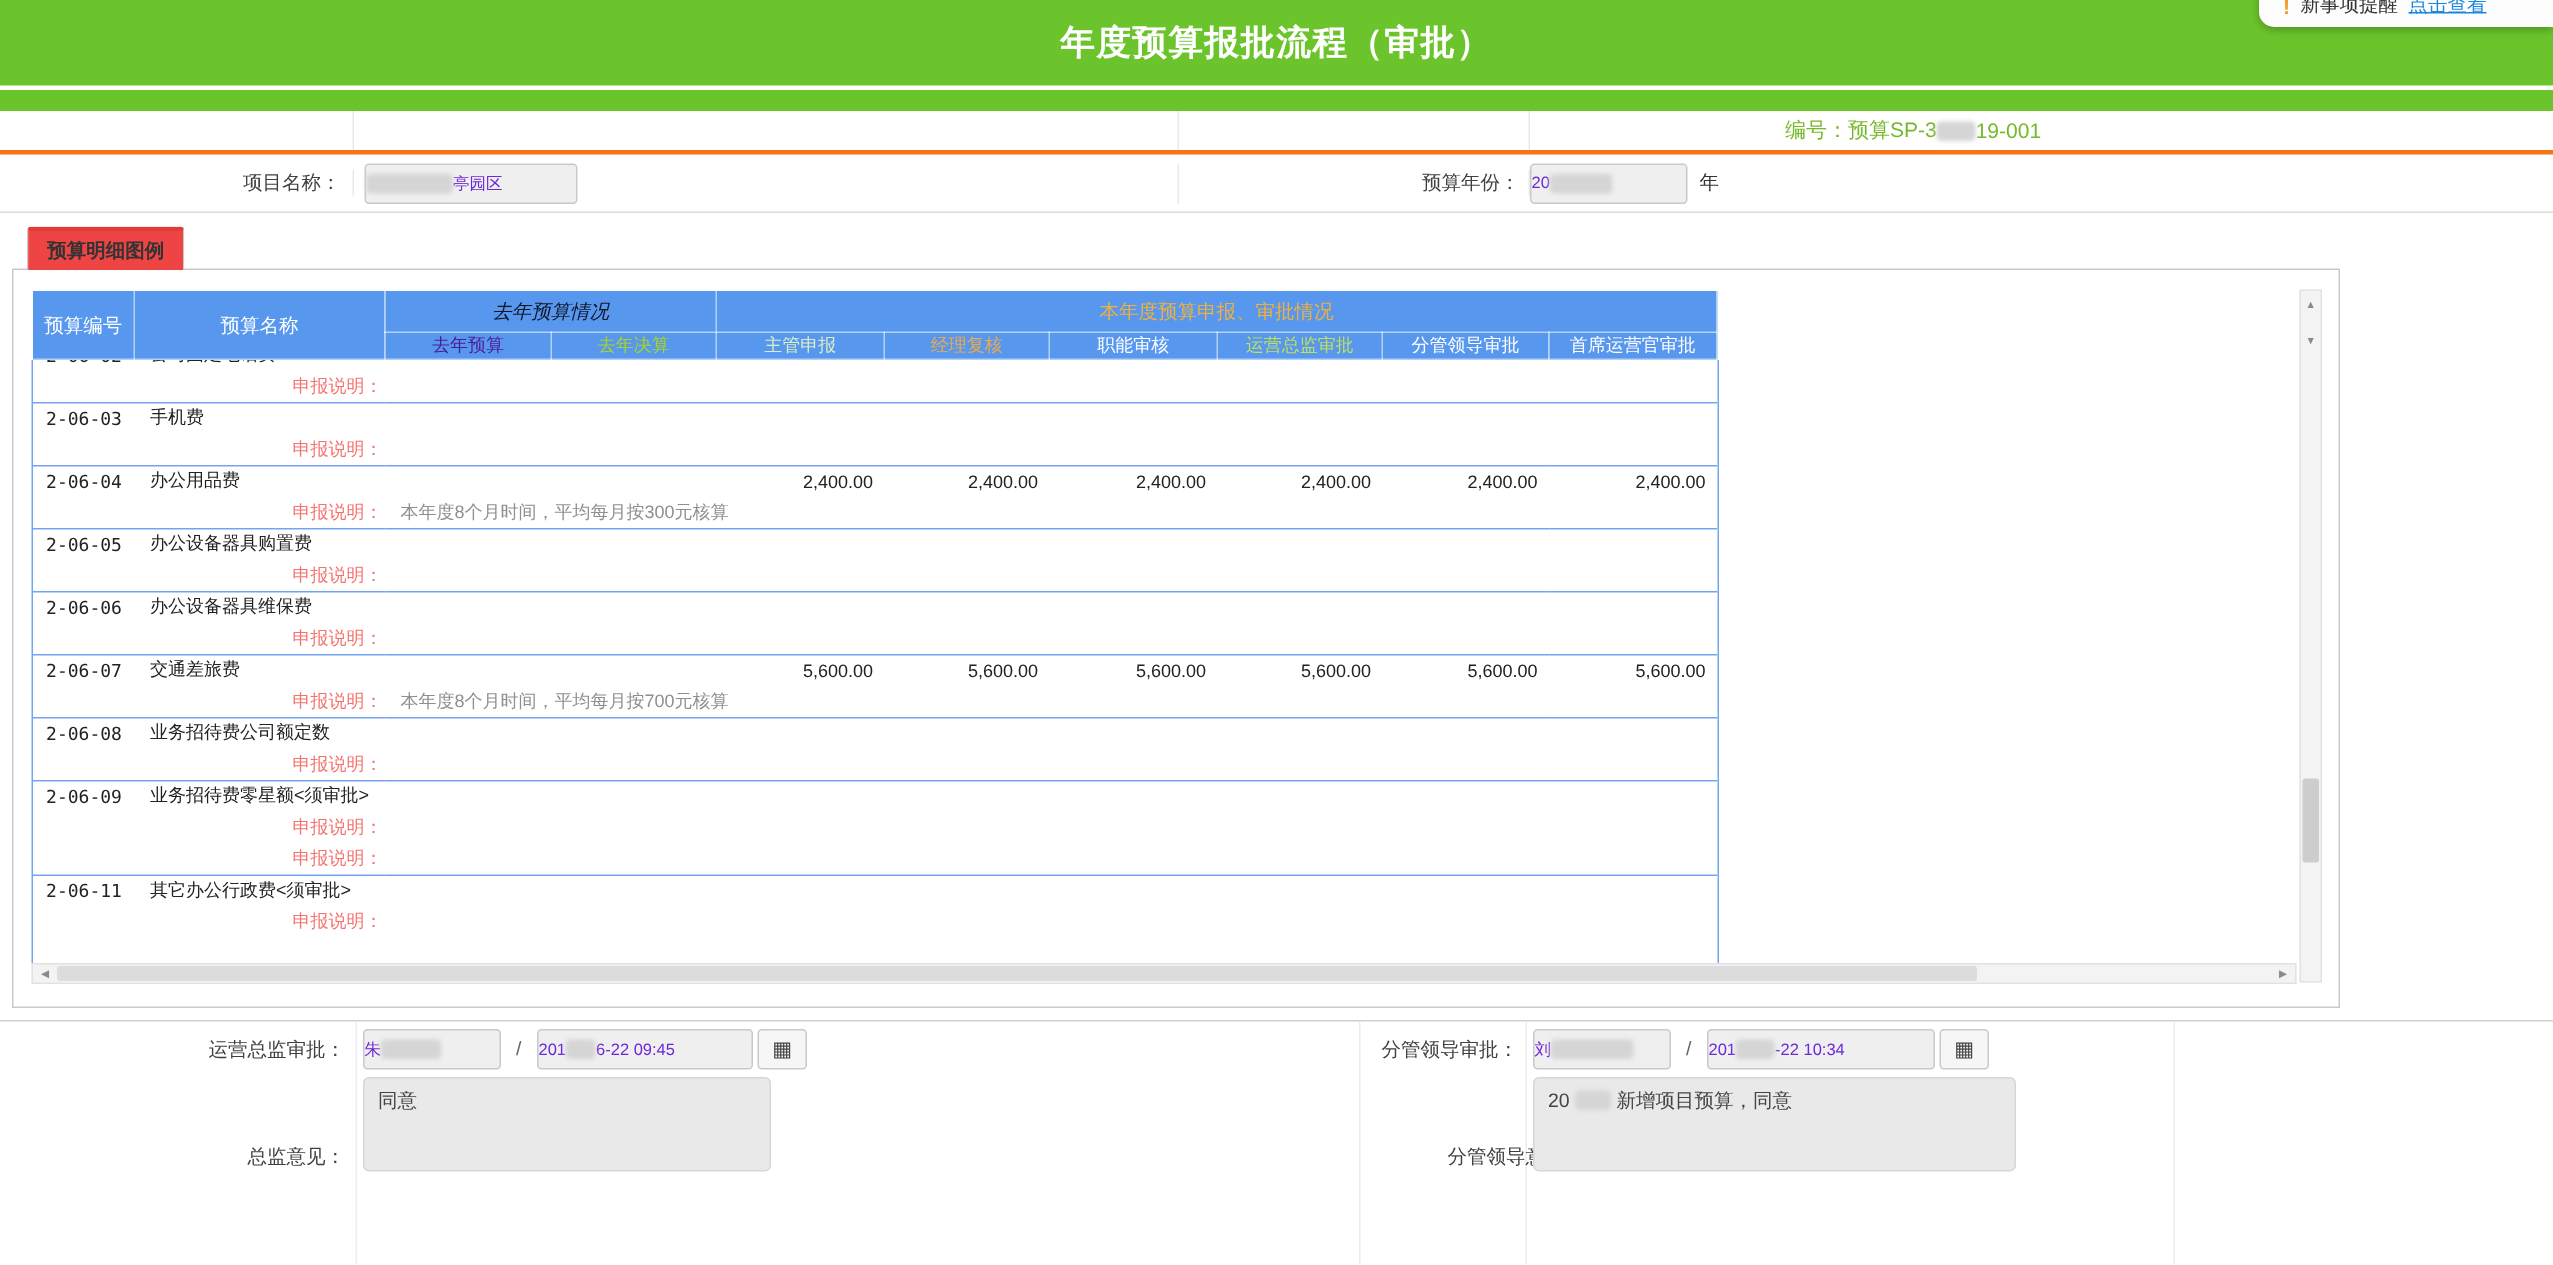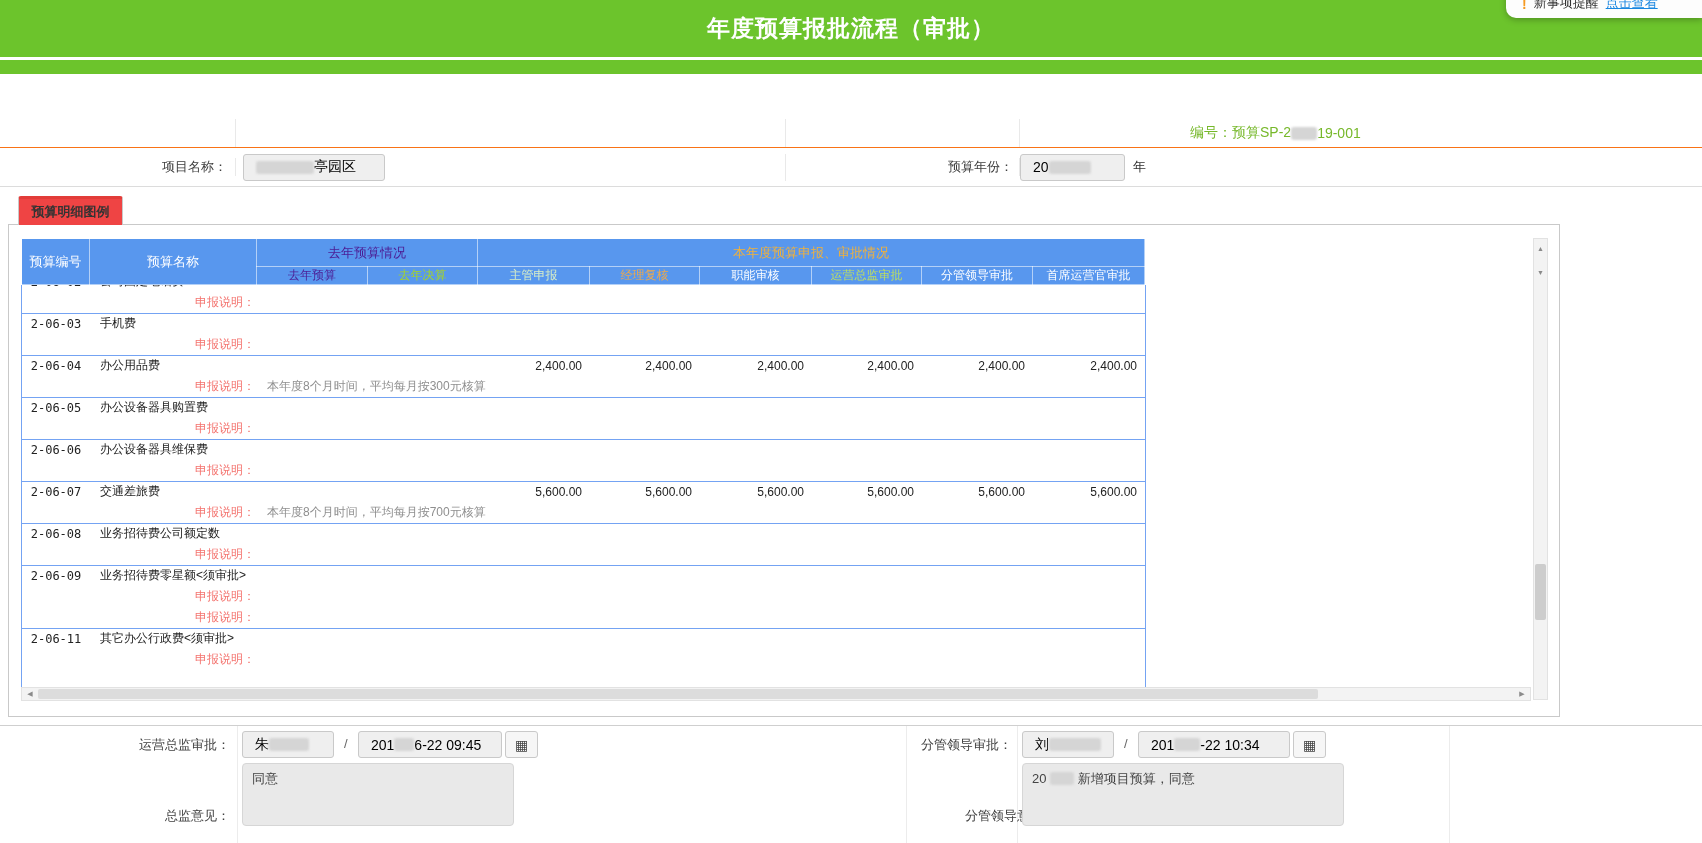--- a/index.html
+++ b/index.html
@@ -18,31 +18,31 @@
     position:absolute; top:-16px; right:0; height:34px; min-width:196px;
     background:#fdfdfd; border-radius:0 0 0 10px; box-shadow:0 2px 6px rgba(0,0,0,.25);
     display:flex; align-items:flex-end; gap:7px; padding:0 14px 6px 16px; z-index:5;
   }
   .notif .alert { color:#f59a23; font-weight:bold; font-size:14px; }
   .notif .ntext { font-size:13px; color:#333; }
   .notif .nlink { font-size:13px; color:#1a87e0; text-decoration:underline; cursor:pointer; }
   
   .form-grid { border-bottom:1px solid #dcdcdc; }
   .f-row { display:flex; }
-  .f-rowA { height:29px; border-bottom:1px solid #f97316;margin-top:45px; }
+  .f-rowA { height:29px; border-bottom:3px solid #f97316; }
   .f-rowB { height:38px; align-items:center; }
   .f-c1 { width:236px; border-right:1px solid #e9e9e9; display:flex; align-items:center; justify-content:flex-end; padding-right:8px; }
   .f-c2 { width:550px; border-right:1px solid #e9e9e9; display:flex; align-items:center; padding-left:4px; }
   .f-c3 { width:234px; border-right:1px solid #e9e9e9; display:flex; align-items:center; justify-content:flex-end; padding-right:6px; }
   .f-c4 { flex:1; display:flex; align-items:center; }
   .serial { padding-left:170px; font-size:14px; color:#76b82a; display:flex; align-items:center; }
   .lbl { font-size:13px; color:#404040; }
   .ipt {
     background:#efefef; border:1px solid #c9c9c9; border-radius:3px; height:27px;
-    display:flex; align-items:center; padding:0 12px; font-size:14px; color:#000000;
+    display:flex; align-items:center; padding:0 0; font-size:11px; color:#6d28d9;
   }
   .ipt-project { width:142px; margin-left:3px; }
   .ipt-year { width:105px; }
   .unit { font-size:13px; margin-left:8px; }
   .rd { display:inline-block; height:13px; border-radius:3px; background:#d5d5d5; filter:blur(1.3px); vertical-align:-2px; }
   
   .tabzone { margin-top:9px; height:29px; padding-left:18px; position:relative; z-index:2; }
   .tab {
     display:inline-flex; align-items:center; justify-content:center; width:105px; height:29px;
     background:#ef4444; border:1px solid #c9c9c9; border-top:3px solid #e23c39; border-bottom:none;
@@ -100,21 +100,21 @@
 <div class="green-strip"></div>
 
 <div class="form-grid">
   <div class="f-row f-rowA">
     <div class="f-c1"></div>
     <div class="f-c2"></div>
     <div class="f-c3"></div>
     <div class="f-c4">
       <div class="serial">
         <span>编号：</span>
-        <span>预算SP-2</span>
+        <span>预算SP-3</span>
         <span class="rd" style="width:26px"></span>
         <span>19-001</span>
       </div>
     </div>
   </div>
   <div class="f-row f-rowB">
     <div class="f-c1">
         <span class="lbl">项目名称：</span>
       </div>
     <div class="f-c2">
@@ -154,21 +154,21 @@
         <col style="width:110px">
           <col style="width:112px">
           <col style="width:110px">
           <col style="width:111px">
           <col style="width:112px">
       </colgroup>
       <tbody>
           <tr>
         <th rowspan="2" class="fix">预算编号</th>
         <th rowspan="2" class="fix">预算名称</th>
-        <th colspan="2" class="grp" id="grp1" style="color: #4c1d95;">去年预算情况</th>
+        <th colspan="2" class="grp" id="grp1" style="color: #0f172a; font-style: italic;">去年预算情况</th>
         <th colspan="6" class="grp" id="grp2" style="color: rgb(240, 177, 60);">本年度预算申报、审批情况</th>
       </tr>
       <tr class="sub" id="subhead-row">
             <th style="color: #4c1d95;">去年预算</th>
             <th style="color: rgb(166, 212, 38);">去年决算</th>
             <th style="color: rgb(217, 238, 198);">主管申报</th>
             <th style="color: rgb(239, 169, 74);">经理复核</th>
             <th style="color: rgb(255, 255, 255);">职能审核</th>
             <th style="color: rgb(191, 223, 94);">运营总监审批</th>
             <th style="color: rgb(255, 255, 255);">分管领导审批</th>

